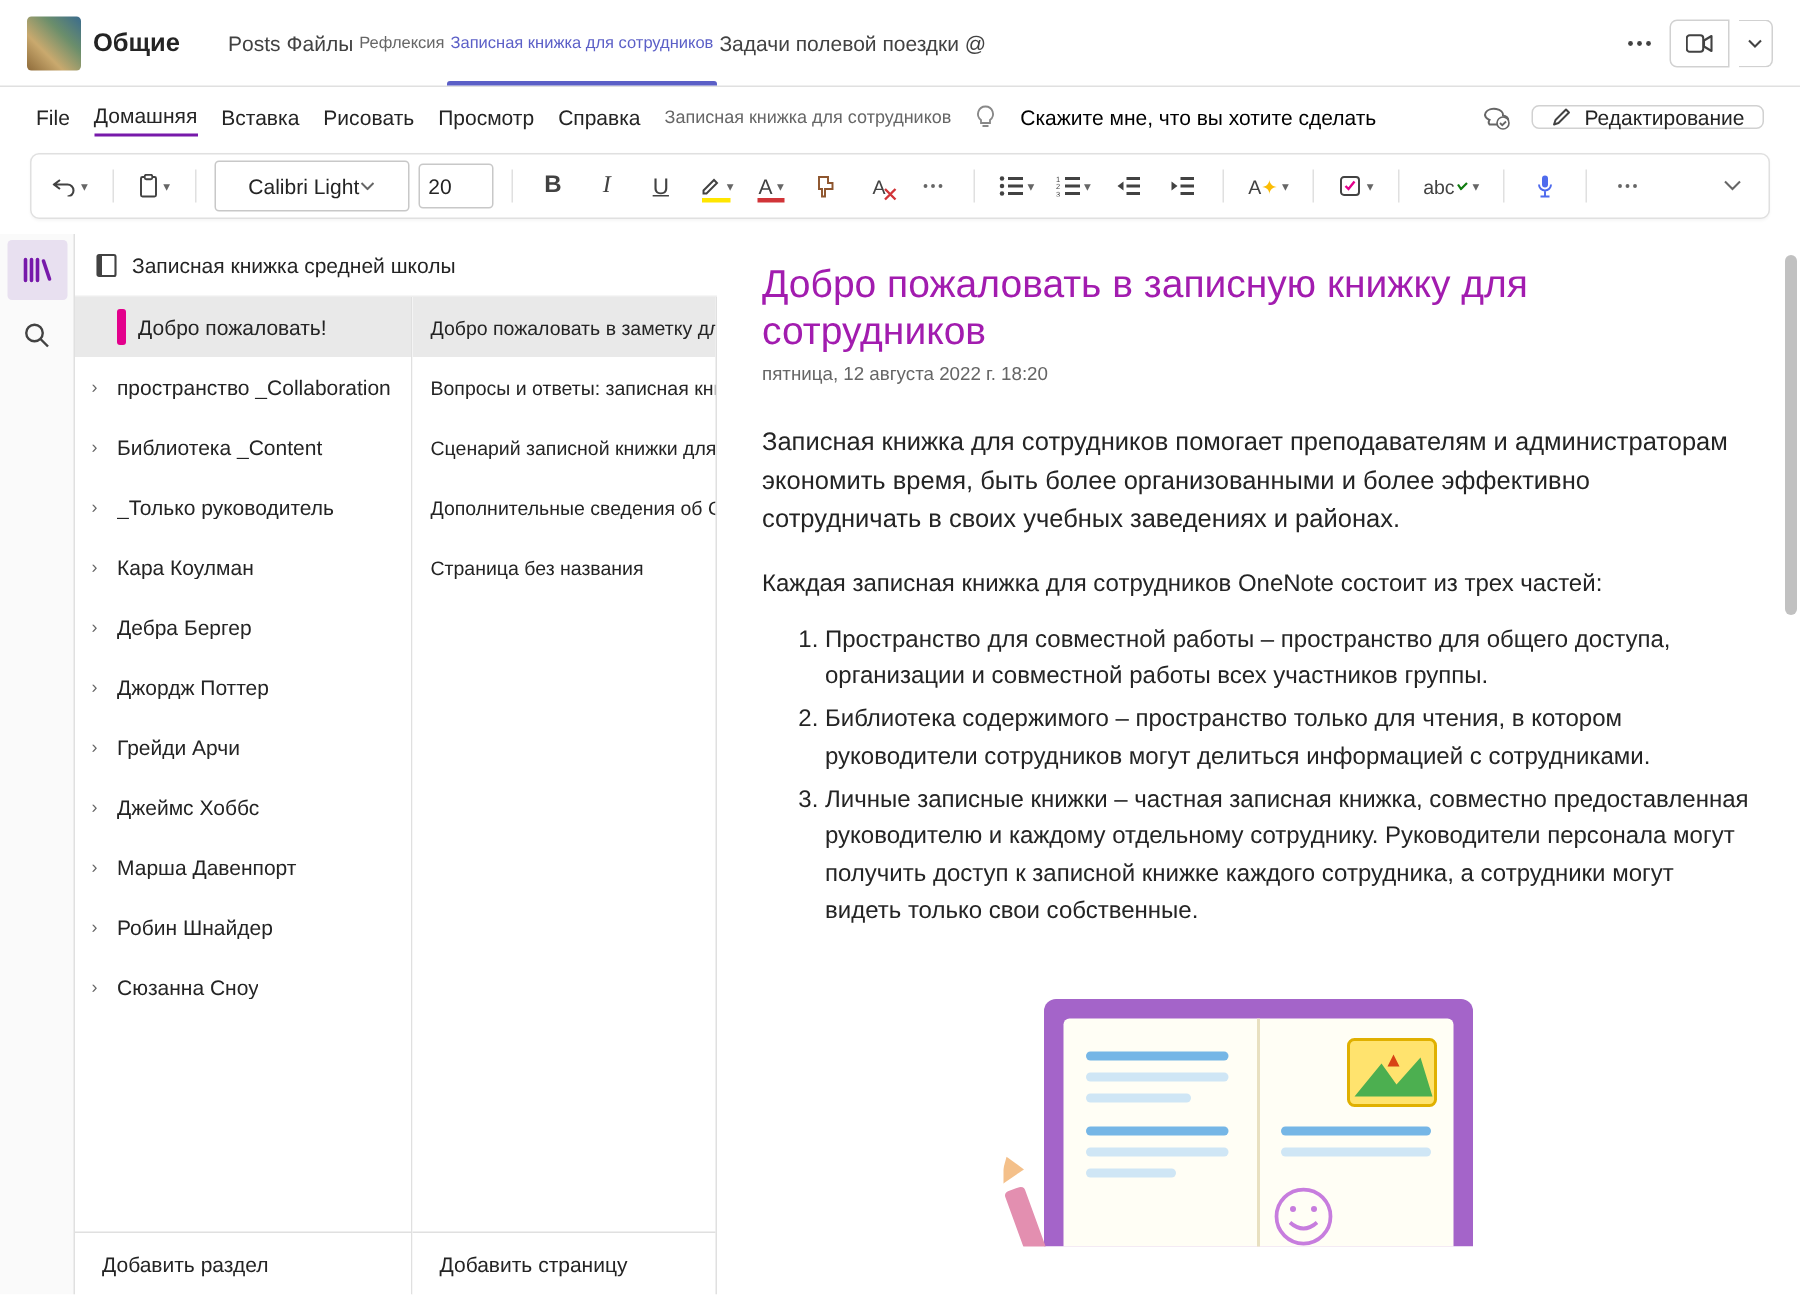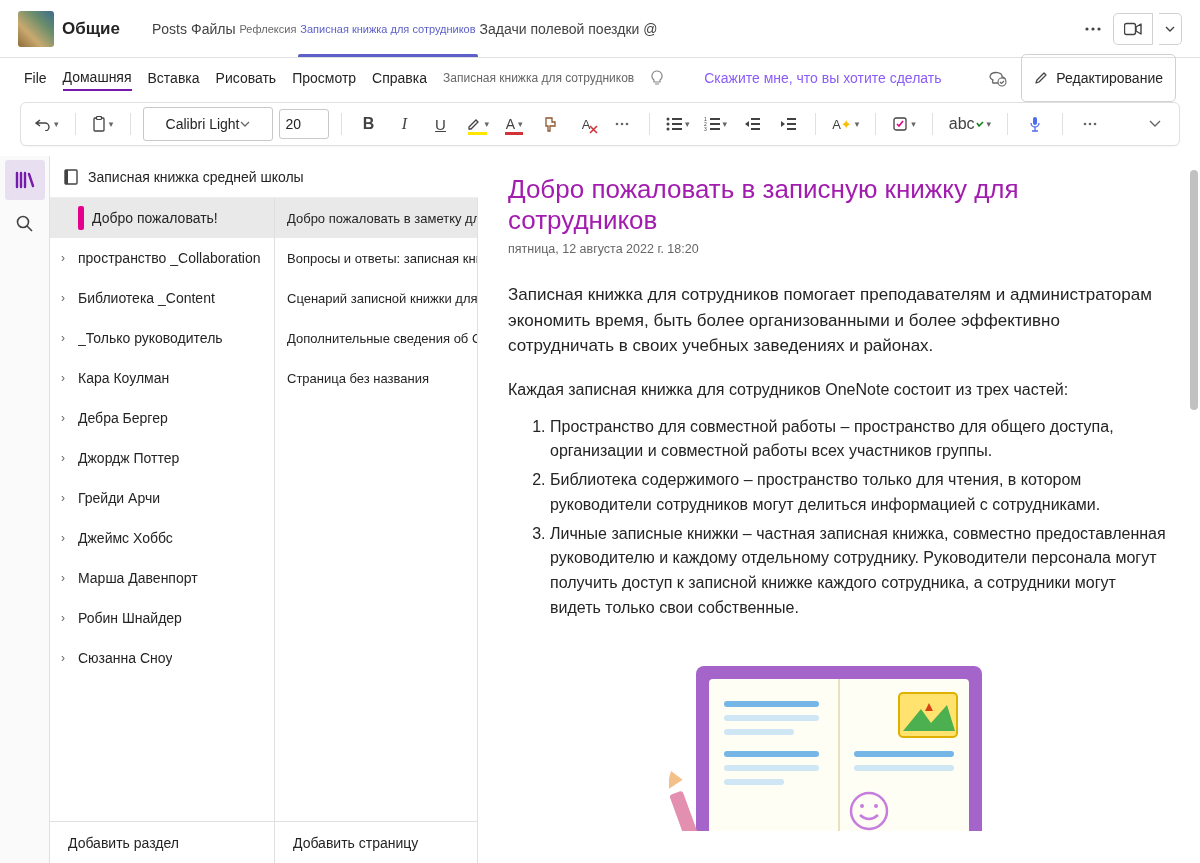--- a/index.html
+++ b/index.html
@@ -18,23 +18,23 @@
   .icon-btn { width: 28px; height: 28px; display: inline-flex; align-items: center; justify-content: center; cursor: pointer; border-radius: 3px; color: #424242; }
   .pill-btn { height: 32px; padding: 0 10px; border: 1px solid #d1d1d1; border-radius: 5px; display: inline-flex; align-items: center; gap: 6px; cursor: pointer; }
   .pill-btn.segmented { border-radius: 5px 0 0 5px; }
   .pill-btn.chev { border-left: none; border-radius: 0 5px 5px 0; padding: 0 6px; }
   
   
   .ribbon-menu { display: flex; align-items: center; height: 40px; padding: 0 24px; gap: 16px; font-size: 14px; }
   .ribbon-item { cursor: pointer; color: #242424; padding: 4px 0; }
   .ribbon-item.active { border-bottom: 2px solid #7719AA; color: #242424; }
   .ribbon-item.small { font-size: 12px; color: #666; }
-  .tell-me { color: #8b5cf6; font-size: 14px; margin-left: 24px; }
+  .tell-me { color: #000000; font-size: 14px; }
   .ribbon-right { margin-left: auto; display: flex; align-items: center; gap: 14px; }
-  .edit-btn { height: 48px; padding: 0 12px; border: 1px solid #d1d1d1; border-radius: 5px; display: flex; align-items: center; gap: 8px; cursor: pointer; font-size: 14px; }
+  .edit-btn { height: 16px; padding: 0 12px; border: 1px solid #d1d1d1; border-radius: 5px; display: flex; align-items: center; gap: 8px; cursor: pointer; font-size: 14px; }
   
   
   .toolbar-wrap { padding: 4px 20px 10px 20px; }
   .toolbar { background: #fff; border: 1px solid #e0e0e0; border-radius: 6px; height: 44px; display: flex; align-items: center; padding: 0 10px; gap: 6px; box-shadow: 0 1px 2px rgba(0,0,0,.04); }
   .tb-sep { width: 1px; height: 22px; background: #e0e0e0; margin: 0 6px; }
   .tb-btn { height: 30px; min-width: 30px; padding: 0 4px; display: inline-flex; align-items: center; justify-content: center; cursor: pointer; border-radius: 3px; color: #424242; position: relative; }
   .tb-btn .chev { font-size: 9px; margin-left: 3px; color: #666; }
   .font-select { height: 34px; width: 130px; border: 1px solid #c8c8c8; border-radius: 3px; display: flex; align-items: center; padding: 0 8px; font-size: 14px; justify-content: center; cursor: pointer; }
   .size-select { height: 30px; width: 50px; border: 1px solid #c8c8c8; border-radius: 3px; display: flex; align-items: center; padding: 0 6px; font-size: 14px; justify-content: space-between; cursor: pointer; gap: 32px; }
   .underline-bar { position: absolute; bottom: 4px; left: 6px; right: 6px; height: 3px; }
@@ -262,21 +262,21 @@
     <div class="tb-sep"></div>
     <div class="tb-btn">
       <svg width="16" height="16" viewBox="0 0 16 16">
           <rect x="2" y="2" width="12" height="12" rx="2" fill="none" stroke="#424242" stroke-width="1.3"></rect>
           <path d="M5 8 L7 10 L11 5" fill="none" stroke="#e3008c" stroke-width="1.6"></path>
         </svg>
       <span class="chev">▾</span>
     </div>
     <div class="tb-sep"></div>
     <div class="tb-btn">
-      <span style="font-size:16px">abc</span>
+      <span style="font-size:13px">abc</span>
       <svg width="8" height="6" viewBox="0 0 8 6" style="margin-left:1px">
           <path d="M1 2 L3 5 L7 1" fill="none" stroke="#107c10" stroke-width="1.5"></path>
         </svg>
       <span class="chev">▾</span>
     </div>
     <div class="tb-sep"></div>
     <div class="tb-btn">
       <svg width="12" height="16" viewBox="0 0 12 16">
           <rect x="4" y="1" width="4" height="8" rx="2" fill="#4f6bed"></rect>
           <path d="M2 7 A4 4 0 0 0 10 7 M6 11 V15 M3 15 H9" fill="none" stroke="#4f6bed" stroke-width="1.3"></path>

